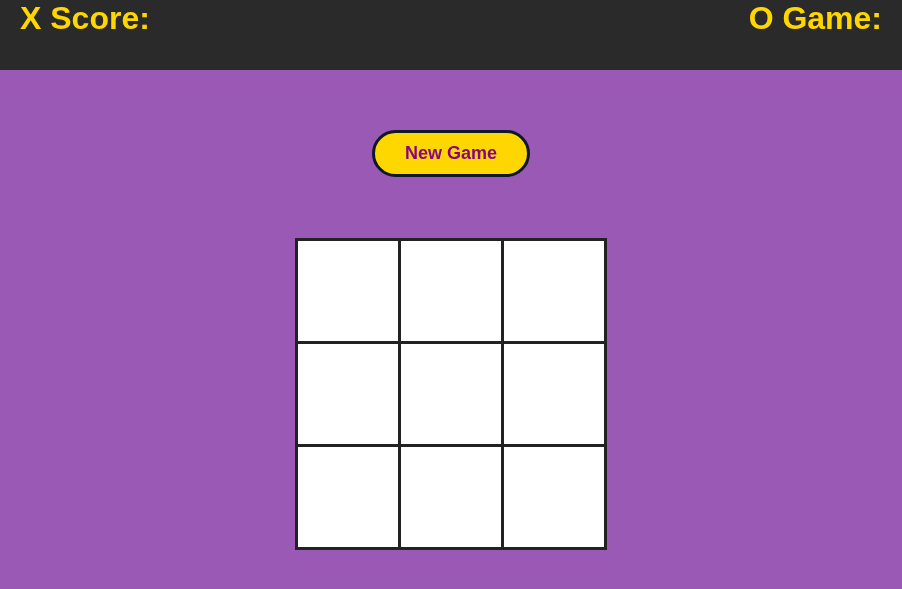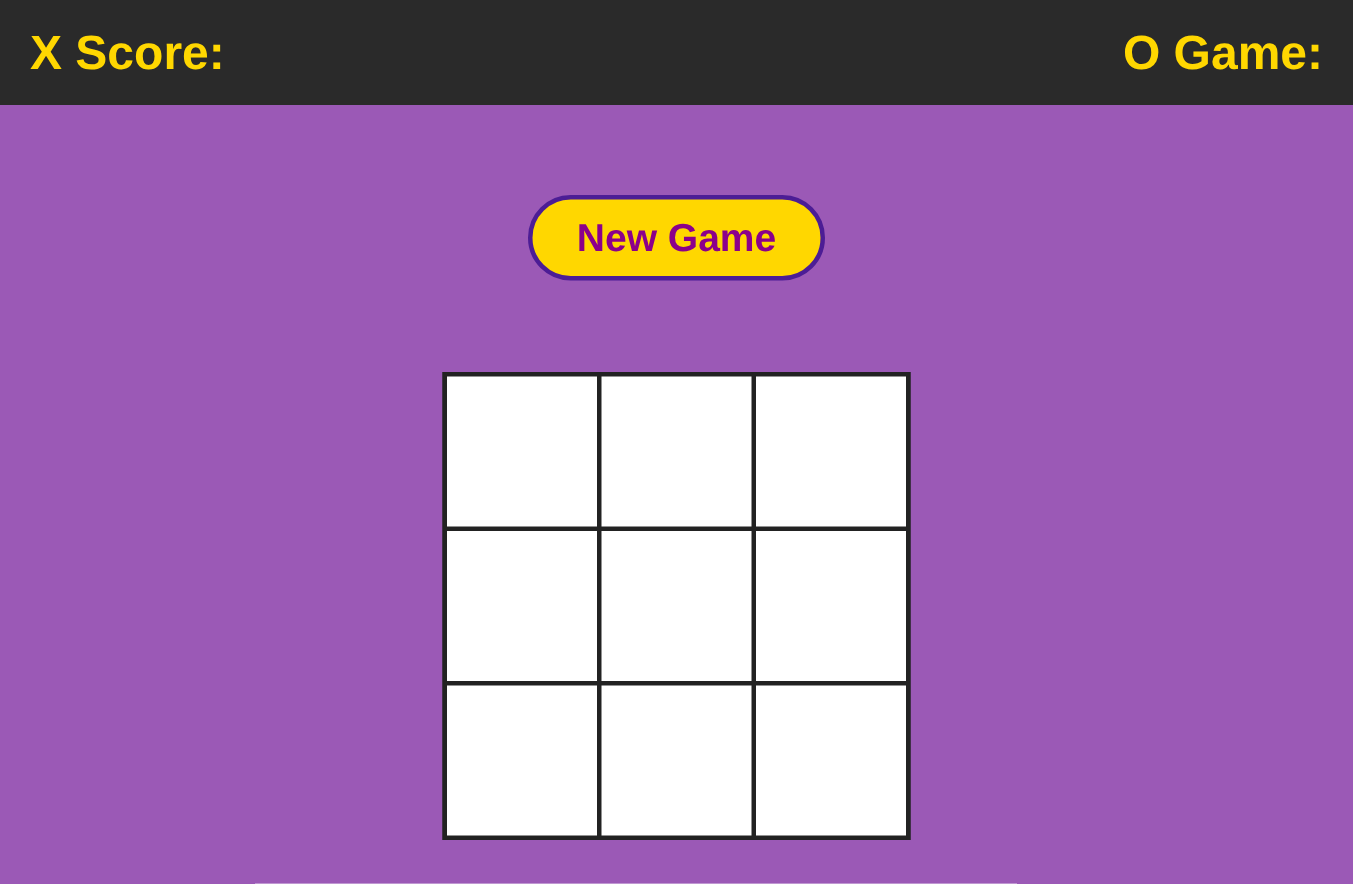--- a/index.html
+++ b/index.html
@@ -13,21 +13,21 @@
       height: 589px;
       overflow: hidden;
       font-family: 'Comic Sans MS', cursive, sans-serif;
     }
 
     #header {
       width: 100%;
       height: 70px;
       background-color: #2a2a2a;
       display: flex;
-      align-items: center;
+      align-items: flex-start;
       justify-content: space-between;
       padding: 0 20px;
     }
 
     .score-label {
       color: #FFD700;
       font-size: 32px;
       font-weight: bold;
       font-family: 'Comic Sans MS', cursive, sans-serif;
     }
@@ -39,24 +39,24 @@
       display: flex;
       flex-direction: column;
       align-items: center;
       justify-content: flex-start;
       padding-top: 60px;
     }
 
     #new-game-button {
       background-color: #FFD700;
       color: #8B008B;
-      border: 3px solid #4c1d95;
+      border: 3px solid #0f172a;
       border-radius: 30px;
       padding: 10px 30px;
-      font-size: 26px;
+      font-size: 18px;
       font-family: 'Comic Sans MS', cursive, sans-serif;
       font-weight: bold;
       cursor: pointer;
       margin-bottom: 61px;
     }
 
     #board {
       display: grid;
       grid-template-columns: repeat(3, 100px);
       grid-template-rows: repeat(3, 100px);

